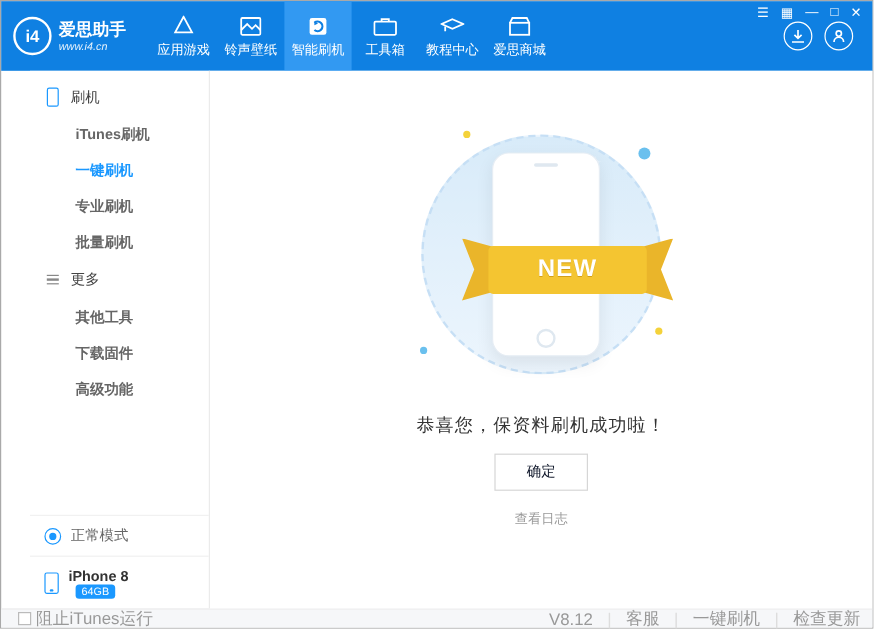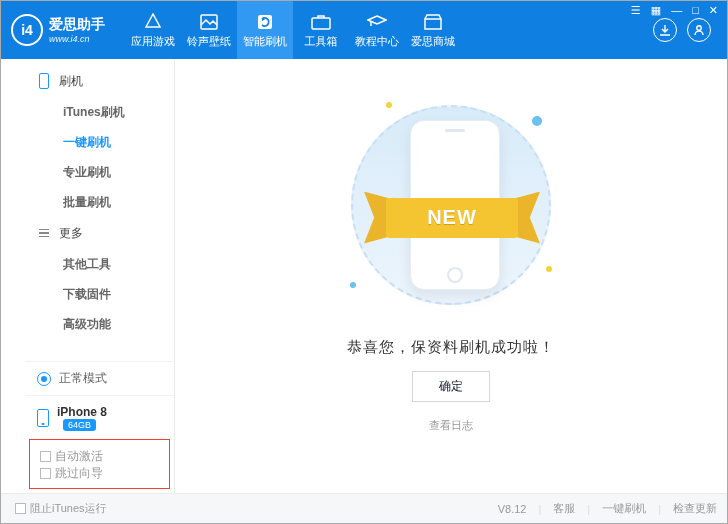--- a/index.html
+++ b/index.html
@@ -53,32 +53,32 @@
   .d1 { width:6px;height:6px;background:#f4d23a; top:12px; left:50px;}
   .d2 { width:10px;height:10px;background:#6ac0ee; top:26px; right:24px;}
   .d3 { width:6px;height:6px;background:#6ac0ee; bottom:32px; left:14px;}
   .d4 { width:6px;height:6px;background:#f4d23a; bottom:48px; right:14px;}
   .star { position: absolute; color:#fff; font-size:14px; }
   .s1 { top:36px; left:74px; color:#e9f4fd; }
   .s2 { top:30px; right:64px; color:#e9f4fd; }
   .phone-ill { position:absolute; left:74px; top:30px; width:90px; height:170px; background:#fff; border-radius:14px; box-shadow:0 6px 14px rgba(0,0,0,.08); border:1px solid #e6edf4; }
   .phone-ill::before { content:""; position:absolute; left:50%; top:8px; width:20px; height:3px; border-radius:2px; background:#dfe8f0; transform:translateX(-50%);}
   .phone-ill::after { content:""; position:absolute; left:50%; bottom:6px; width:12px; height:12px; border-radius:50%; border:2px solid #dfe8f0; transform:translateX(-50%);}
-  .ribbon { position:absolute; left:28px; top:100px; width:176px; height:56px; }
+  .ribbon { position:absolute; left:49px; top:100px; width:176px; height:56px; }
   .ribbon .mid { position:absolute; left:22px; right:22px; top:8px; bottom:8px; background:#f4c531; border-radius:4px; display:flex; align-items:center; justify-content:center; color:#fff; font-weight:bold; font-size:20px; letter-spacing:1px; text-shadow:0 1px 0 #d39f17; }
   .ribbon .tailL, .ribbon .tailR { position:absolute; top:2px; width:34px; height:52px; background:#eab52a; }
   .ribbon .tailL { left:0; clip-path: polygon(0 0, 100% 18%, 100% 82%, 0 100%, 30% 50%); }
   .ribbon .tailR { right:0; clip-path: polygon(0 18%, 100% 0, 70% 50%, 100% 100%, 0 82%); }
 
   .success-text { margin-top: 18px; font-size: 15px; color: #333; letter-spacing: 1px; }
   .btn-ok { margin-top: 14px; border: 1px solid #d6d6d6; background: #fff; padding: 6px 26px; font-size: 12px; color: #0f172a; cursor: pointer; }
   .view-log { margin-top: 16px; color: #999; font-size: 11px; cursor: pointer; }
 
   
-  .footer { height: 30px; background: #f6f7f9; border-top: 1px solid #ebebeb; display: flex; align-items: center; padding: 0 10px; font-size: 11px; color: #999; }
+  .footer { height: 16px; background: #f6f7f9; border-top: 1px solid #ebebeb; display: flex; align-items: center; padding: 0 10px; font-size: 14px; color: #999; }
   .footer .chk { margin-left: 4px; }
   .footer-right { display: flex; align-items: center; gap: 6px; }
   .footer .sep { color: #ddd; margin: 0 6px; }
   .footer a { color: #999; cursor: pointer; }
 </style>
 </head>
 <body>
 
 <div class="app">
 
@@ -215,30 +215,20 @@
         <span>正常模式</span>
       </div>
       <div class="sb-bottom-item" style="height:44px">
         <span class="phone8"></span>
         <span style="display:flex;flex-direction:column;">
           <span style="color:#333;font-weight:bold;">iPhone 8</span>
           <span class="badge64" style="align-self:flex-start;">64GB</span>
         </span>
       </div>
 
-      <div class="sidebar-checks">
-        <label class="chk">
-          <span class="box"></span>
-          <span>自动激活</span>
-        </label>
-        <label class="chk">
-          <span class="box"></span>
-          <span>跳过向导</span>
-        </label>
-      </div>
     </div>
 
     <div class="main">
       <div class="illus">
         <div class="circle-bg"></div>
         <span class="dot d1"></span>
           <span class="dot d2"></span>
           <span class="dot d3"></span>
           <span class="dot d4"></span>
         <span class="star s1">✦</span>

